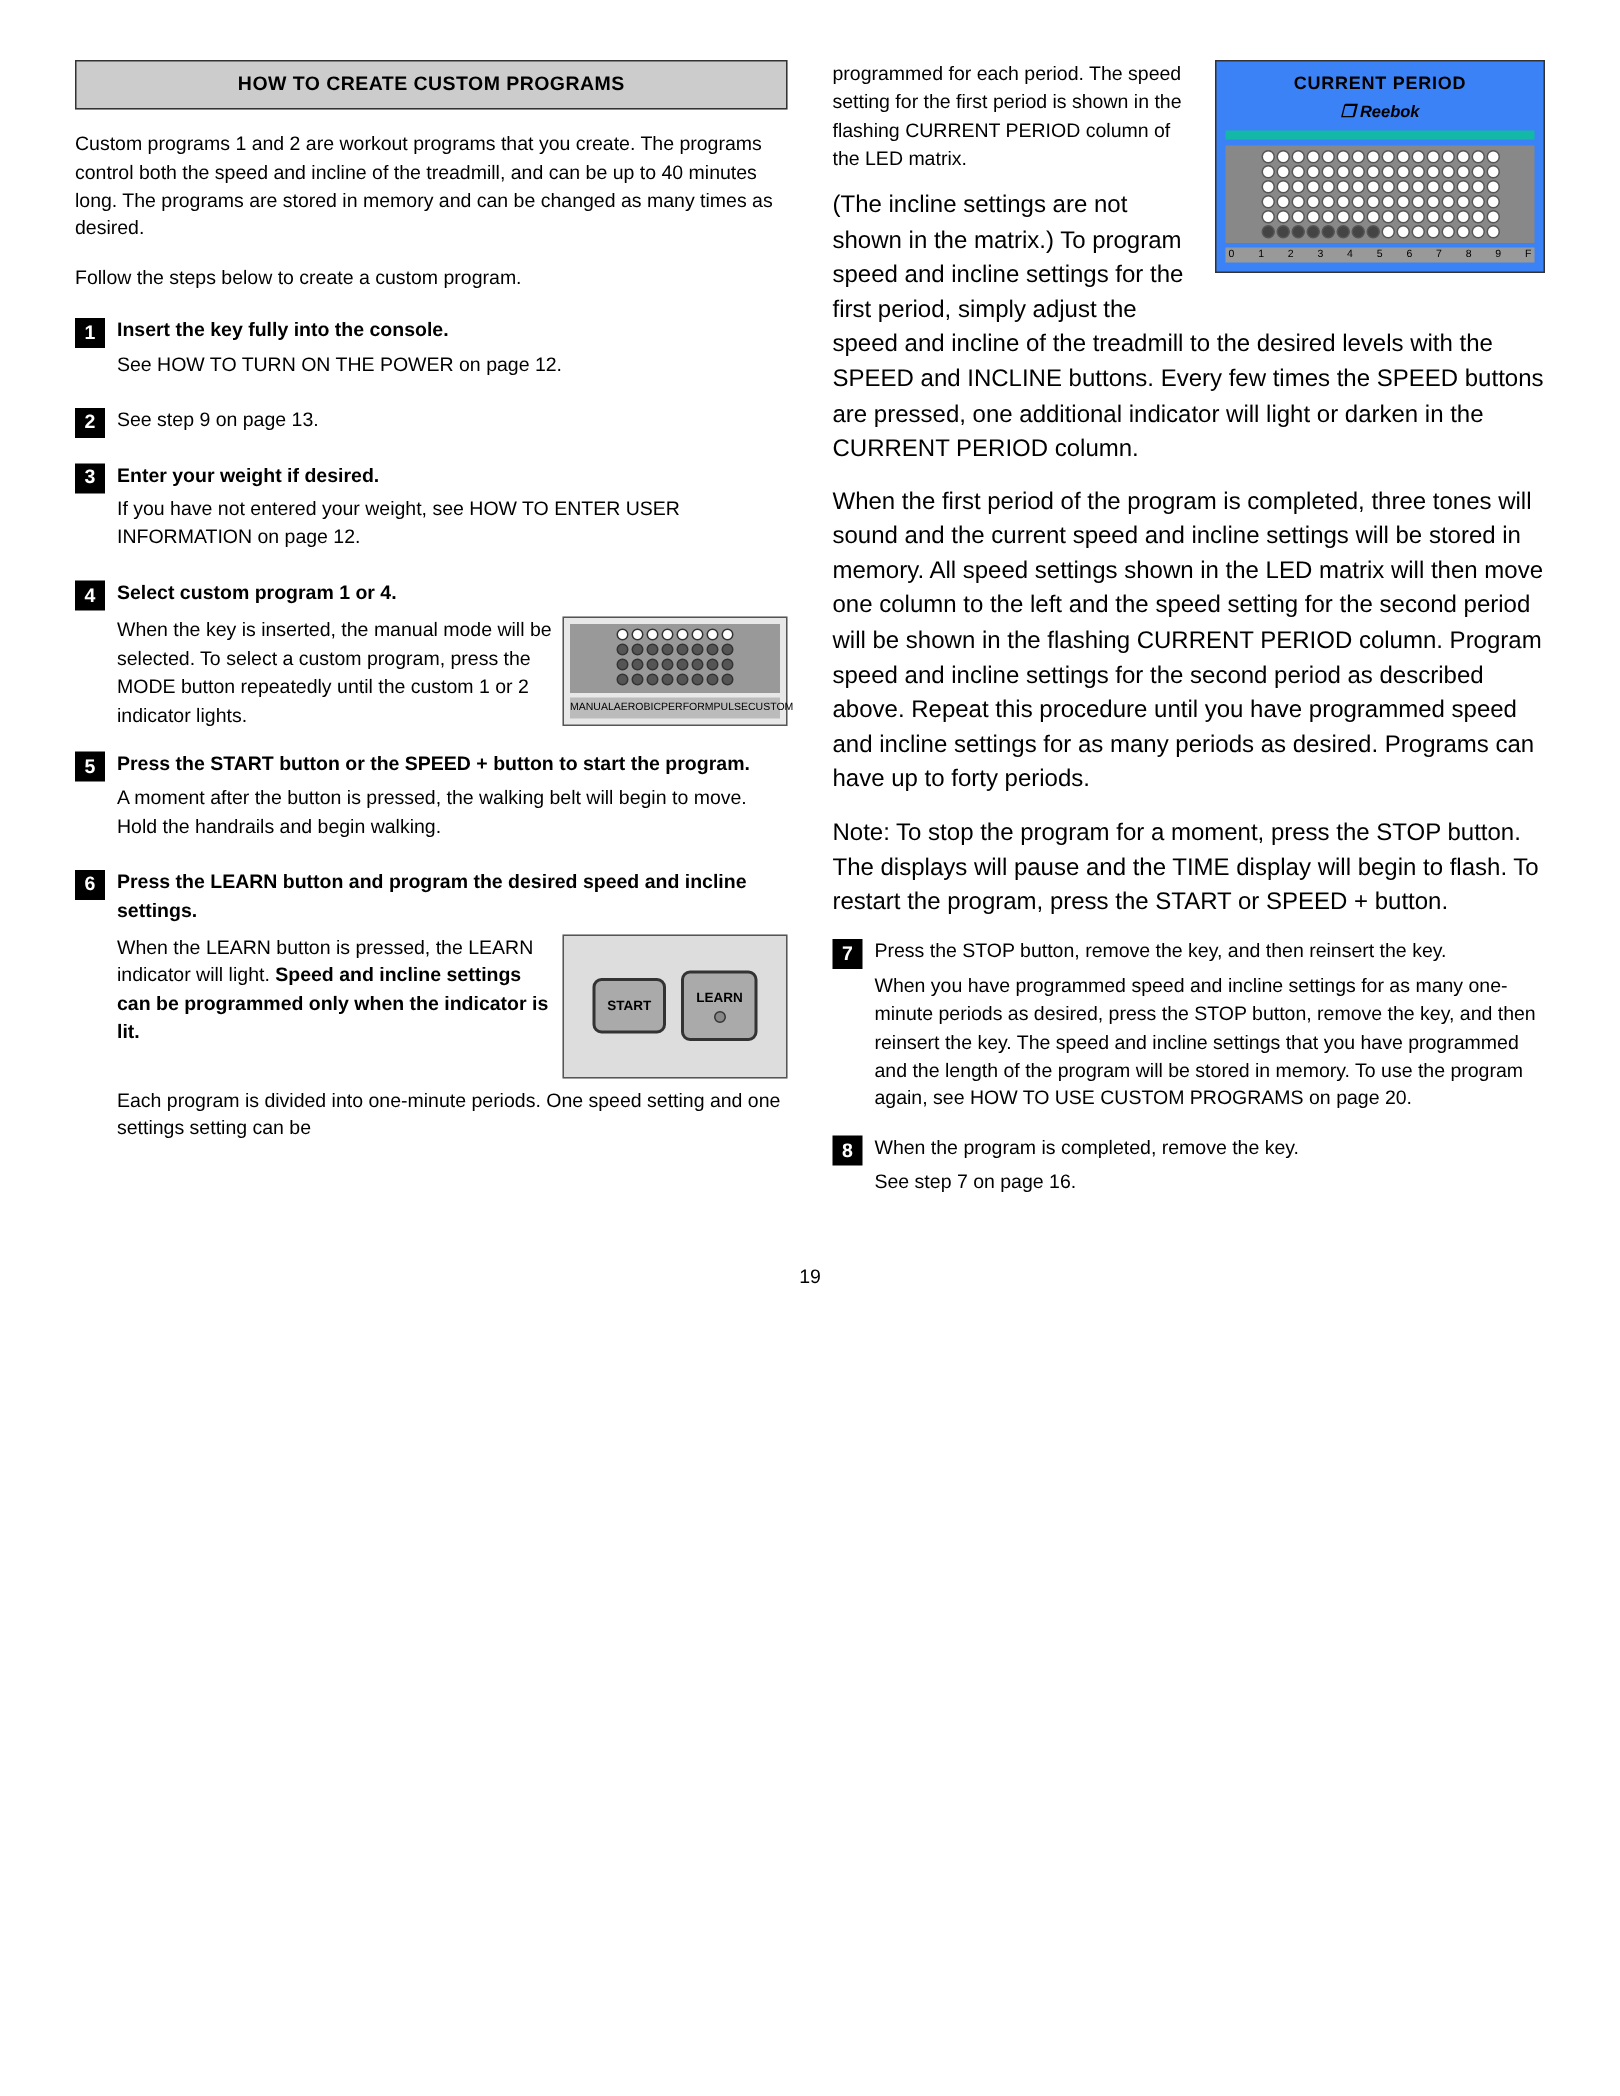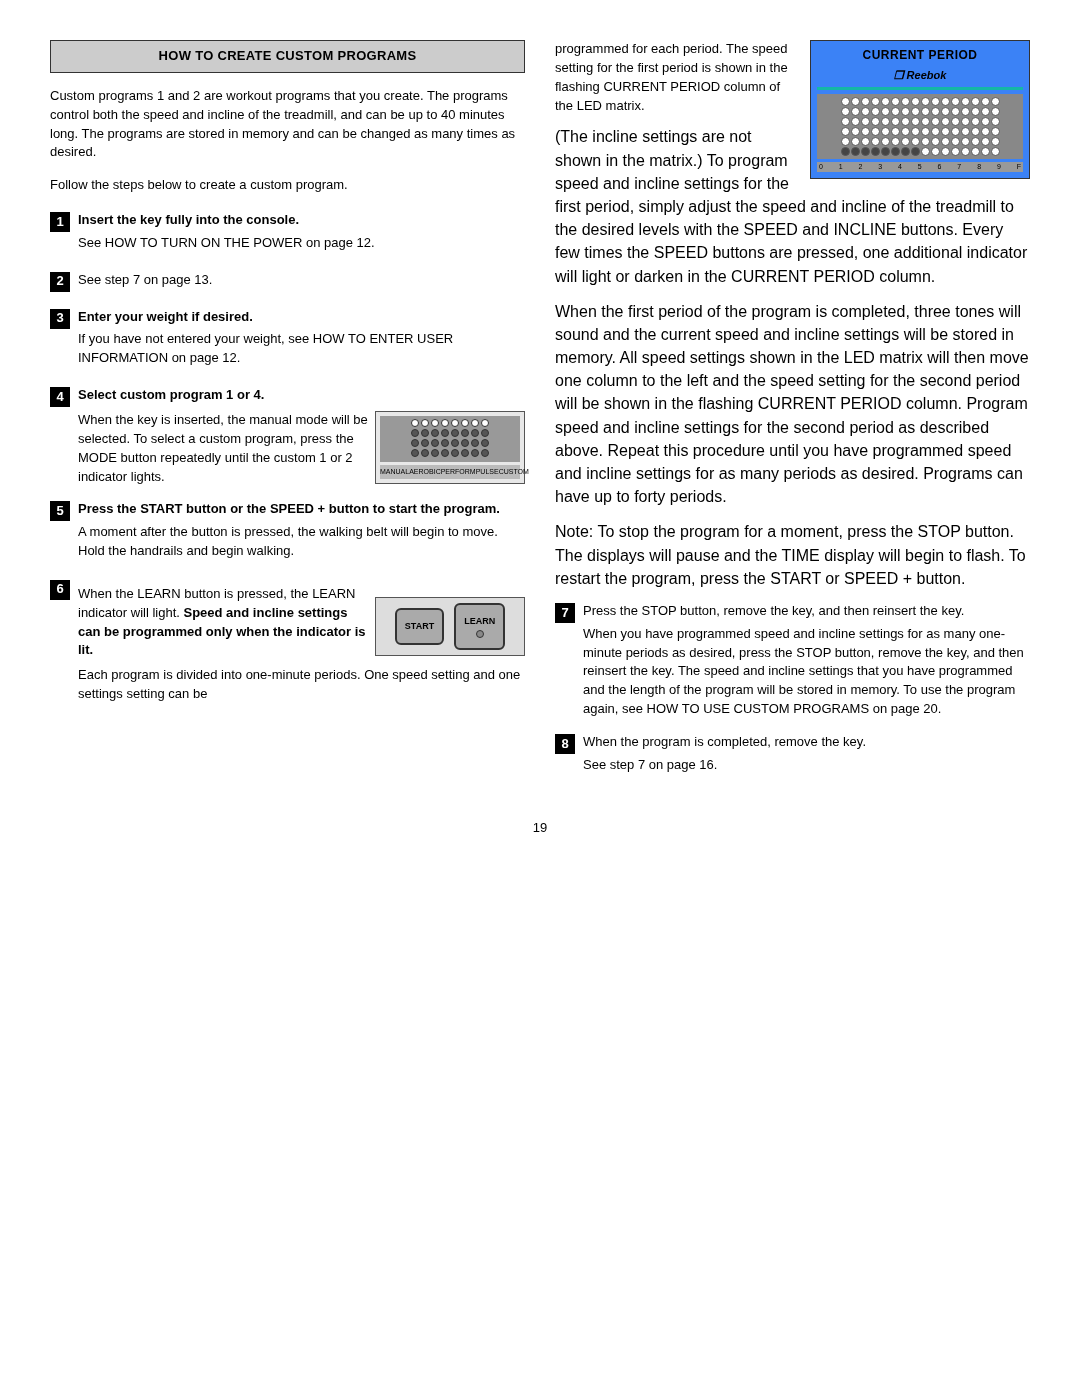--- a/index.html
+++ b/index.html
@@ -145,27 +145,26 @@
       margin-top: 3px;
       background: #bbb;
       padding: 2px 0;
     }
 
     .learn-button-image {
       border: 1.5px solid #555;
       width: 150px;
       min-width: 150px;
       background: #ddd;
-      height: 59px;
+      height: 96px;
       display: flex;
       align-items: center;
       justify-content: center;
       gap: 10px;
       padding: 8px;
-      margin-top: 12px;
     }
 
     .btn-shape {
       background: #aaa;
       border: 2px solid #333;
       border-radius: 6px;
       padding: 10px 8px;
       font-size: 9px;
       font-weight: bold;
       text-align: center;
@@ -199,21 +198,21 @@
       margin-bottom: 4px;
       letter-spacing: 0.5px;
     }
 
     .reebok-logo {
       text-align: center;
       font-size: 11px;
       font-style: italic;
       font-weight: bold;
       margin-bottom: 4px;
-      border-bottom: 3px solid #14b8a6;
+      border-bottom: 6px solid #14b8a6;
       padding-bottom: 3px;
     }
 
     .led-matrix {
       display: flex;
       flex-direction: column;
       gap: 1px;
       padding: 3px;
       background: #888;
       margin-bottom: 3px;
@@ -301,21 +300,21 @@
       <div class="step-number">1</div>
       <div class="step-content">
         <div class="step-title">Insert the key fully into the console.</div>
         <div class="step-desc">See HOW TO TURN ON THE POWER on page 12.</div>
       </div>
     </div>
 
     <div class="step">
       <div class="step-number">2</div>
       <div class="step-content">
-        <div class="step-desc">See step 7 on page 13.</div>
+        <div class="step-desc">See step 9 on page 13.</div>
       </div>
     </div>
 
     <div class="step">
       <div class="step-number">3</div>
       <div class="step-content">
         <div class="step-title">Enter your weight if desired.</div>
         <div class="step-desc">If you have not entered your weight, see HOW TO ENTER USER INFORMATION on page 12.</div>
       </div>
     </div>
@@ -386,20 +385,21 @@
       <div class="step-number">5</div>
       <div class="step-content">
         <div class="step-title">Press the START button or the SPEED + button to start the program.</div>
         <div class="step-desc">A moment after the button is pressed, the walking belt will begin to move. Hold the handrails and begin walking.</div>
       </div>
     </div>
 
     <div class="step">
       <div class="step-number">6</div>
       <div class="step-content">
+        <div class="step-title">Press the LEARN button and program the desired speed and incline settings.</div>
         <div class="step-with-image">
           <div class="step-text-block">
             <span>When the LEARN button is pressed, the LEARN indicator will light. </span><span class="bold">Speed and incline settings can be programmed only when the indicator is lit.</span>
           </div>
 
           <div class="learn-button-image">
             <div class="btn-shape">
               <div>START</div>
             </div>
             <div class="btn-shape">

